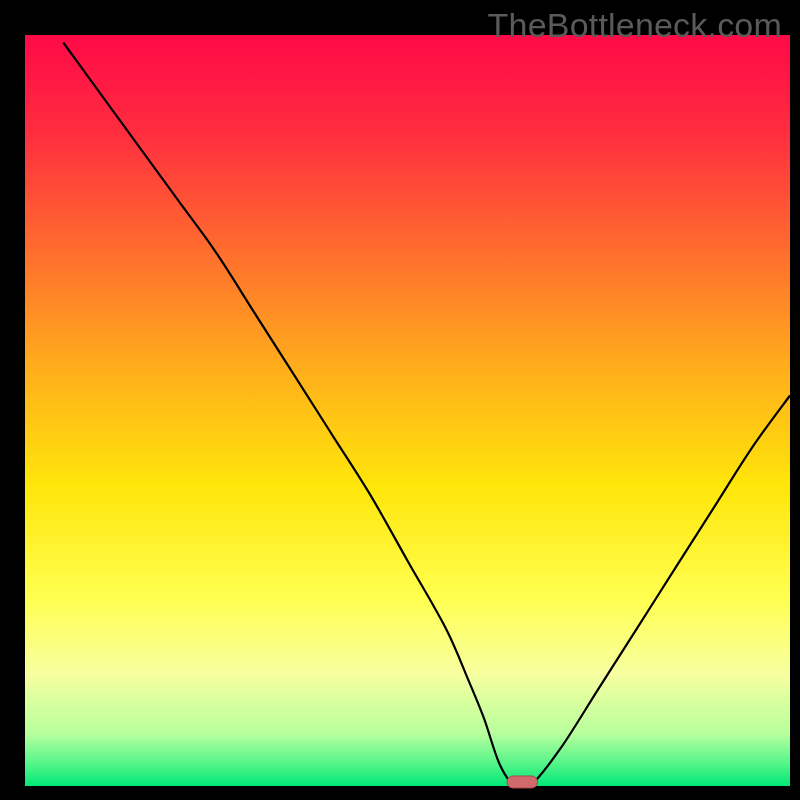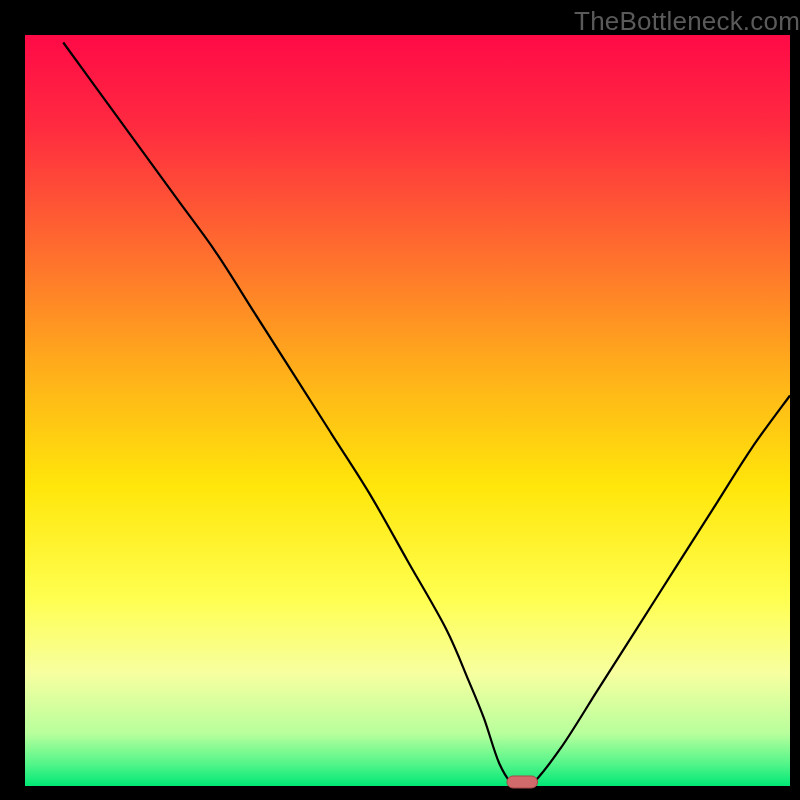--- a/index.html
+++ b/index.html
@@ -14,23 +14,23 @@
   .frame {
     position: absolute;
     top: 0;
     left: 0;
     width: 800px;
     height: 800px;
   }
   .watermark {
     position: absolute;
     top: 6px;
-    right: 0;
+    right: 18px;
     color: #5a5a5a;
-    font-size: 26px;
+    font-size: 34px;
     font-weight: 400;
     letter-spacing: 0.2px;
     font-family: Arial, Helvetica, sans-serif;
   }
   svg { display: block; }
 </style>
 </head>
 <body>
 
 <div class="frame">

